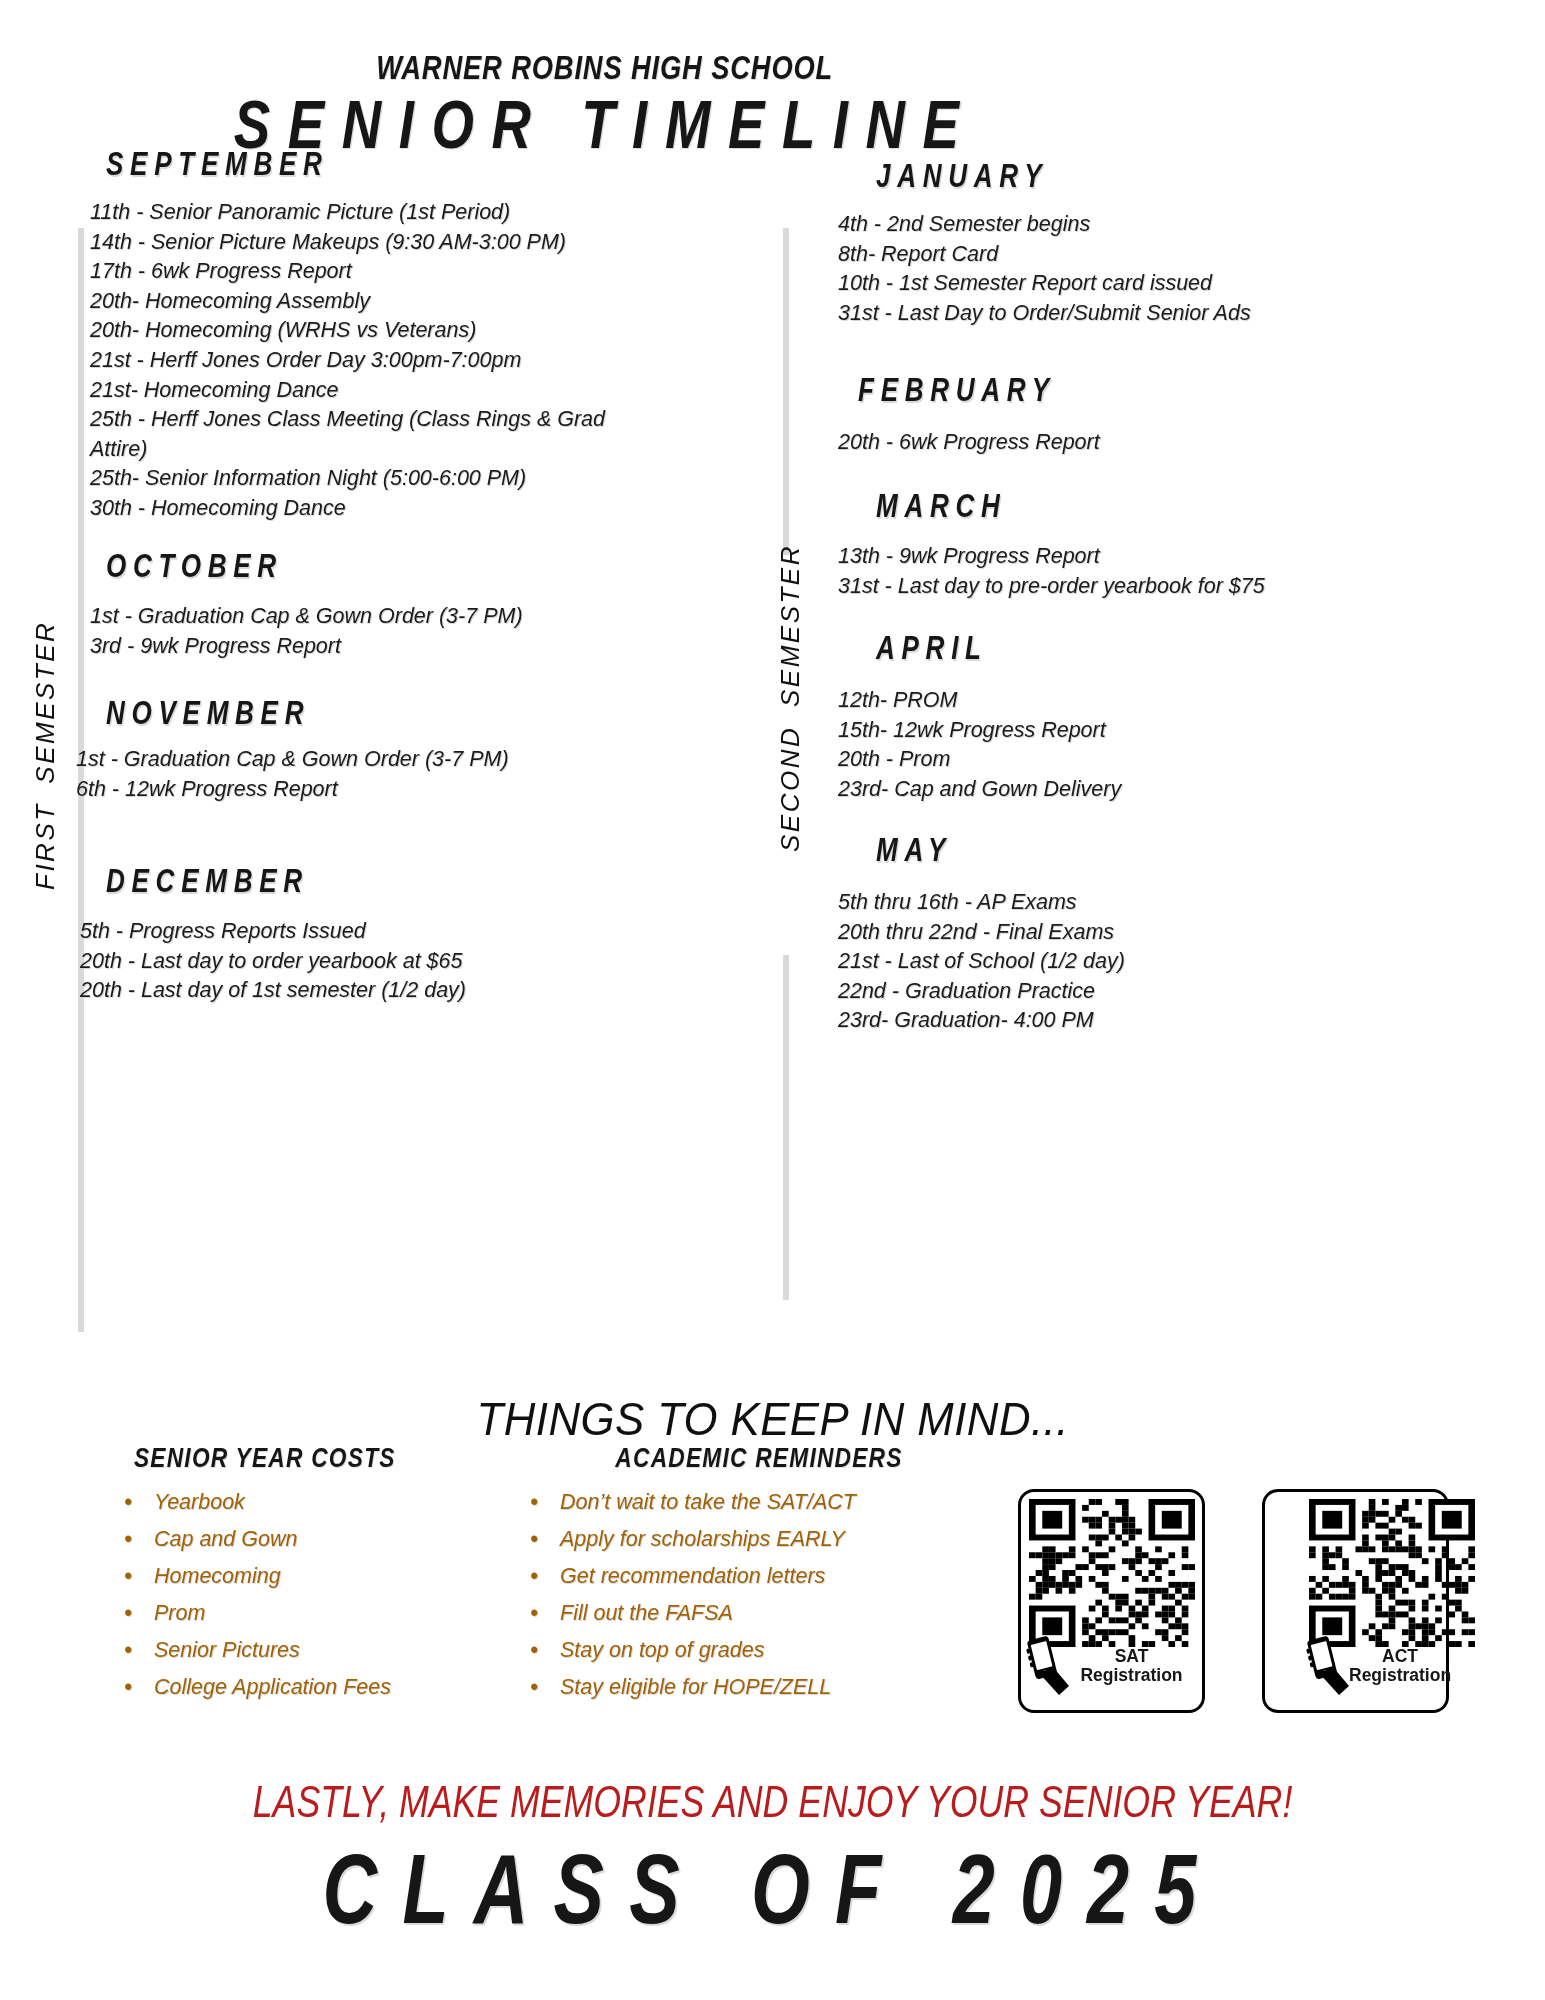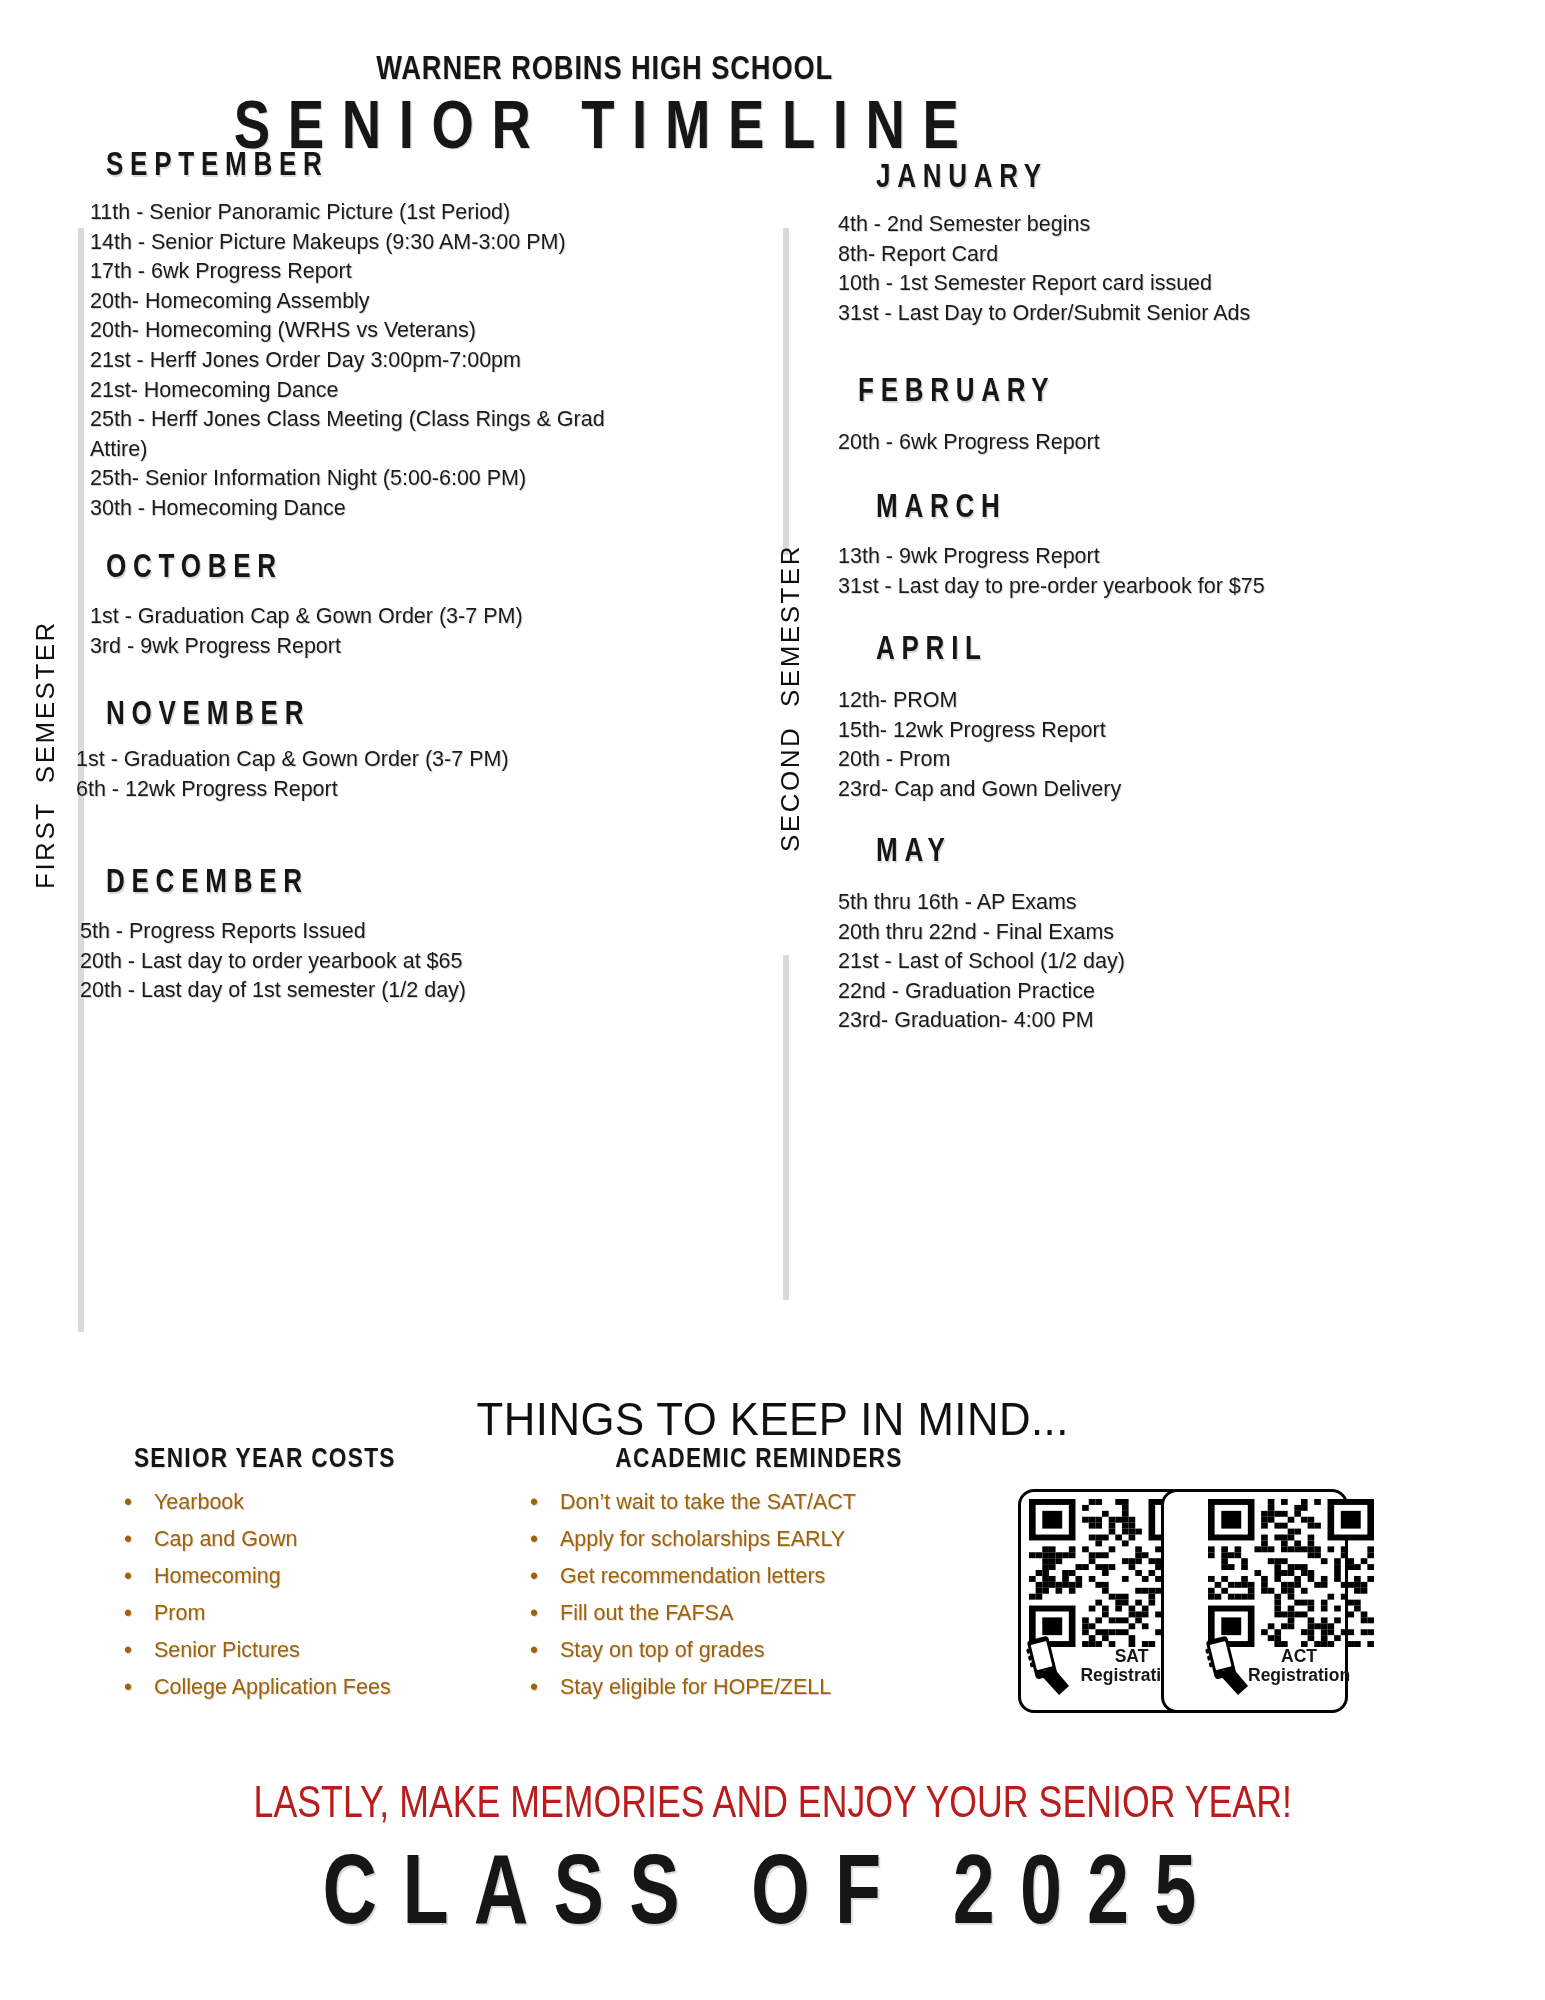--- a/index.html
+++ b/index.html
@@ -1,20 +1,20 @@
 <!DOCTYPE html>
 <html><head>
 <meta charset="utf-8">
 <style>
   html,body { margin:0; padding:0; background:#ffffff; }
   .page {
     position:relative; width:1545px; height:2000px; background:#ffffff;
     font-family:"Liberation Sans", sans-serif; color:#161616; overflow:hidden;
   }
-  .abs { position:absolute; }
+  .abs { position:absolute;font-style:italic; }
 
   
   .school-name { left:0; top:50px; width:1210px; text-align:center;
     font-weight:bold; font-size:31px; letter-spacing:1px;
     text-shadow:1px 1px 0 #d9d9d9; }
   .school-name .cond { display:inline-block; transform:scale(0.88,1.08); }
   .main-title { left:0; top:88px; width:1210px; text-align:center;
     font-weight:bold; font-size:62px; letter-spacing:20px;
     text-shadow:1.5px 1.5px 0 #d9d9d9; white-space:nowrap; }
   .main-title .cond { display:inline-block; transform:scale(0.88,1.12); }
@@ -406,21 +406,21 @@
         </g>
         <path d="M14 40 L34 62 L44 53 L28 34 Z" fill="#000"></path>
       </svg>
       <div class="qr-label">
         <div>SAT</div>
         <div>Registration</div>
       </div>
     </div>
   </div>
 
-  <div class="qr-card" style="left:1161px; top:1489px;padding-left:44px;">
+  <div class="qr-card" style="left:1262px; top:1489px;padding-left:44px;">
     <svg class="qr-svg qr" preserveAspectRatio="none" viewBox="0 0 150 150">
         <rect x="54" y="0" width="6" height="6" fill="#000"></rect>
         <rect x="66" y="0" width="6" height="6" fill="#000"></rect>
         <rect x="84" y="0" width="6" height="6" fill="#000"></rect>
         <rect x="96" y="0" width="6" height="6" fill="#000"></rect>
         <rect x="54" y="6" width="6" height="6" fill="#000"></rect>
         <rect x="78" y="6" width="6" height="6" fill="#000"></rect>
         <rect x="84" y="6" width="6" height="6" fill="#000"></rect>
         <rect x="48" y="12" width="6" height="6" fill="#000"></rect>
         <rect x="54" y="12" width="6" height="6" fill="#000"></rect>

